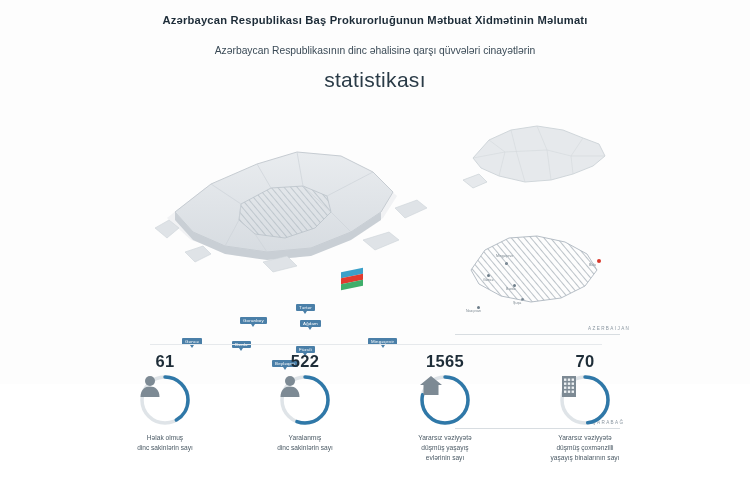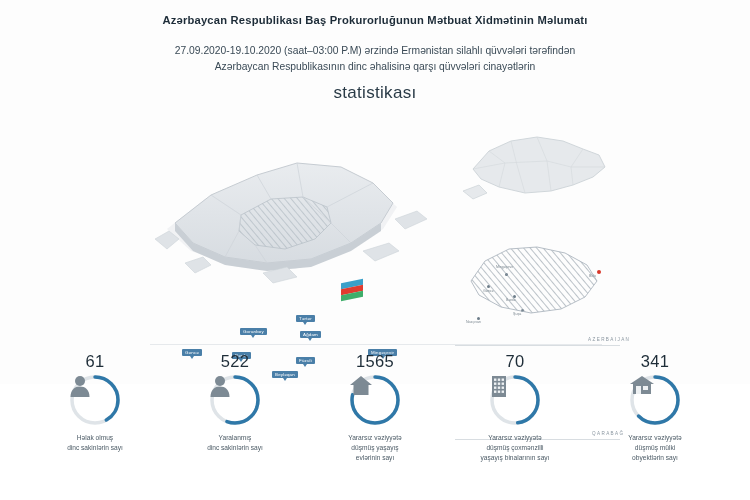--- a/index.html
+++ b/index.html
@@ -34,21 +34,21 @@
     line-height: 1.3;
   }
   .subtitle {
     margin-top: 15px;
     font-size: 10.3px;
     line-height: 1.55;
     color: #3a4a56;
   }
   .stat-word {
     margin-top: 9px;
-    font-size: 17px;
+    font-size: 21px;
     color: #2a3b47;
     letter-spacing: 0.3px;
   }
 
   
   .maps {
     position: relative;
     width: 750px;
     height: 230px;
     margin-top: 6px;
@@ -150,21 +150,21 @@
     align-items: flex-start;
     gap: 22px;
   }
   .stat {
     width: 118px;
     text-align: center;
     position: relative;
   }
   .stat-value {
     font-size: 16.5px;
-    font-weight: normal;
+    font-weight: bold;
     color: #1e2d38;
     margin-bottom: 3px;
     letter-spacing: .3px;
   }
   .ring-wrap {
     position: relative;
     width: 52px;
     height: 52px;
     margin: 0 auto 7px auto;
   }
@@ -193,21 +193,20 @@
   }
 </style>
 </head>
 <body>
 
 <div class="page">
 
   <div class="header">
     <div class="title">Azərbaycan Respublikası Baş Prokurorluğunun Mətbuat Xidmətinin Məlumatı</div>
     <div class="subtitle">
-      <div>27.09.2020-19.10.2020 (saat–03:00 P.M) ərzində Ermənistan silahlı qüvvələri tərəfindən</div>
       <div>Azərbaycan Respublikasının dinc əhalisinə qarşı qüvvələri cinayətlərin</div>
     </div>
     <div class="stat-word">statistikası</div>
   </div>
 
   <div class="maps">
 
     <div class="map-main">
       <svg width="300" height="190" viewBox="0 0 300 190">
         <defs>
@@ -393,36 +392,15 @@
           </svg>
         </div>
       </div>
       <div class="stat-caption">
         <div>Yararsız vəziyyətə</div>
         <div>düşmüş çoxmənzilli</div>
         <div>yaşayış binalarının sayı</div>
       </div>
     </div>
 
-    <div class="stat">
-      <div class="stat-value">341</div>
-      <div class="ring-wrap">
-        <svg width="52" height="52" viewBox="0 0 52 52">
-          <circle cx="26" cy="26" r="23" fill="none" stroke="#dfe4e8" stroke-width="3.5"></circle>
-          <circle cx="26" cy="26" r="23" fill="none" stroke="#2f78a8" stroke-width="3.5" stroke-linecap="round" stroke-dasharray="90 145" transform="rotate(-90 26 26)"></circle>
-        </svg>
-        <div class="ring-icon">
-          <svg width="26" height="22" viewBox="0 0 26 22">
-            <path d="M13,2 L25,10 L22,10 L22,20 L4,20 L4,10 L1,10 Z" fill="#7d8a94"></path>
-            <rect x="7" y="12" width="5" height="8" fill="#eef1f3"></rect>
-            <rect x="14" y="12" width="5" height="4" fill="#eef1f3"></rect>
-          </svg>
-        </div>
-      </div>
-      <div class="stat-caption">
-        <div>Yararsız vəziyyətə</div>
-        <div>düşmüş mülki</div>
-        <div>obyektlərin sayı</div>
-      </div>
-    </div>
 
   </div>
 </div>
 
 </body></html>

